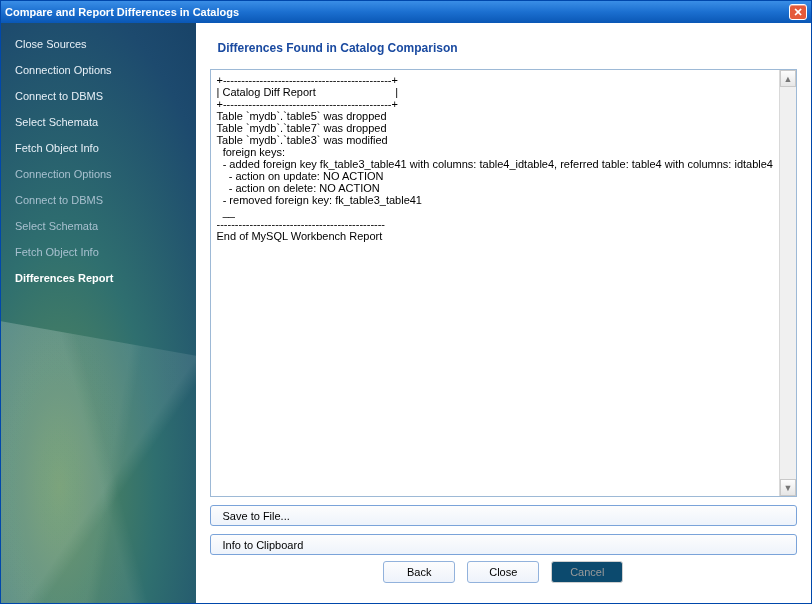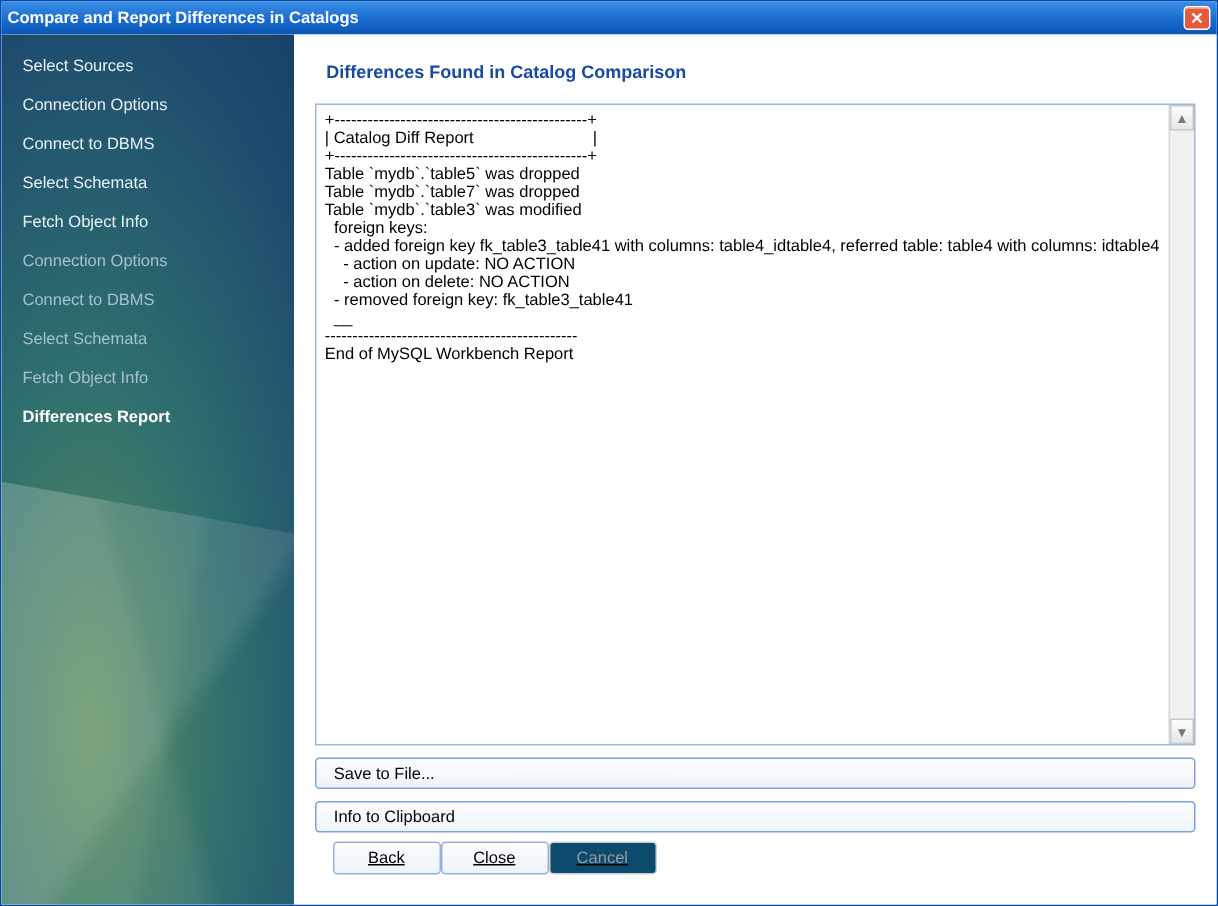--- a/index.html
+++ b/index.html
@@ -71,21 +71,21 @@
   .toolbar-row {
     display: flex; gap: 8px; margin-top: 8px; flex-direction: column;
   }
   .btn {
     border: 1px solid #7aa3d9; background: linear-gradient(#fdfdfd,#eef3fb);
     border-radius: 3px; height: 21px; padding: 0 12px;
     font-size: 11px; color: #000; display:flex; align-items:center;
     cursor: pointer;
   }
   .footer {
-    display:flex; justify-content:flex-start; gap:0; padding: 6px 12px 10px; text-decoration: underline;
+    display:flex; justify-content:center; gap:12px; padding: 6px 12px 10px;
   }
   .btn-footer {
     border: 1px solid #92b2dc; background: linear-gradient(#fdfdfd,#eef3fb);
     border-radius: 3px; height: 22px; width: 72px;
     font-size: 11px; color: #000; display:flex; align-items:center;
     justify-content:center; cursor: pointer;
   }
   .btn-footer.disabled { color: #9a9a9a; border-color: #d0d0d0; background:#0c4a6e; cursor:default; }
 </style>
 </head>
@@ -95,21 +95,21 @@
   <div class="titlebar">
     <span>Compare and Report Differences in Catalogs</span>
     <span class="spacer"></span>
     <div class="close-btn">
       <span>✕</span>
     </div>
   </div>
 
   <div class="body">
     <div class="sidebar">
-      <div class="sidebar-item"><span>Select Sources</span></div>
+      <div class="sidebar-item"><span>Close Sources</span></div>
       <div class="sidebar-item"><span>Connection Options</span></div>
       <div class="sidebar-item"><span>Connect to DBMS</span></div>
       <div class="sidebar-item"><span>Select Schemata</span></div>
       <div class="sidebar-item"><span>Fetch Object Info</span></div>
       <div class="sidebar-item dim"><span>Connection Options</span></div>
       <div class="sidebar-item dim"><span>Connect to DBMS</span></div>
       <div class="sidebar-item dim"><span>Select Schemata</span></div>
       <div class="sidebar-item dim"><span>Fetch Object Info</span></div>
       <div class="sidebar-item active"><span>Differences Report</span></div>
     </div>

